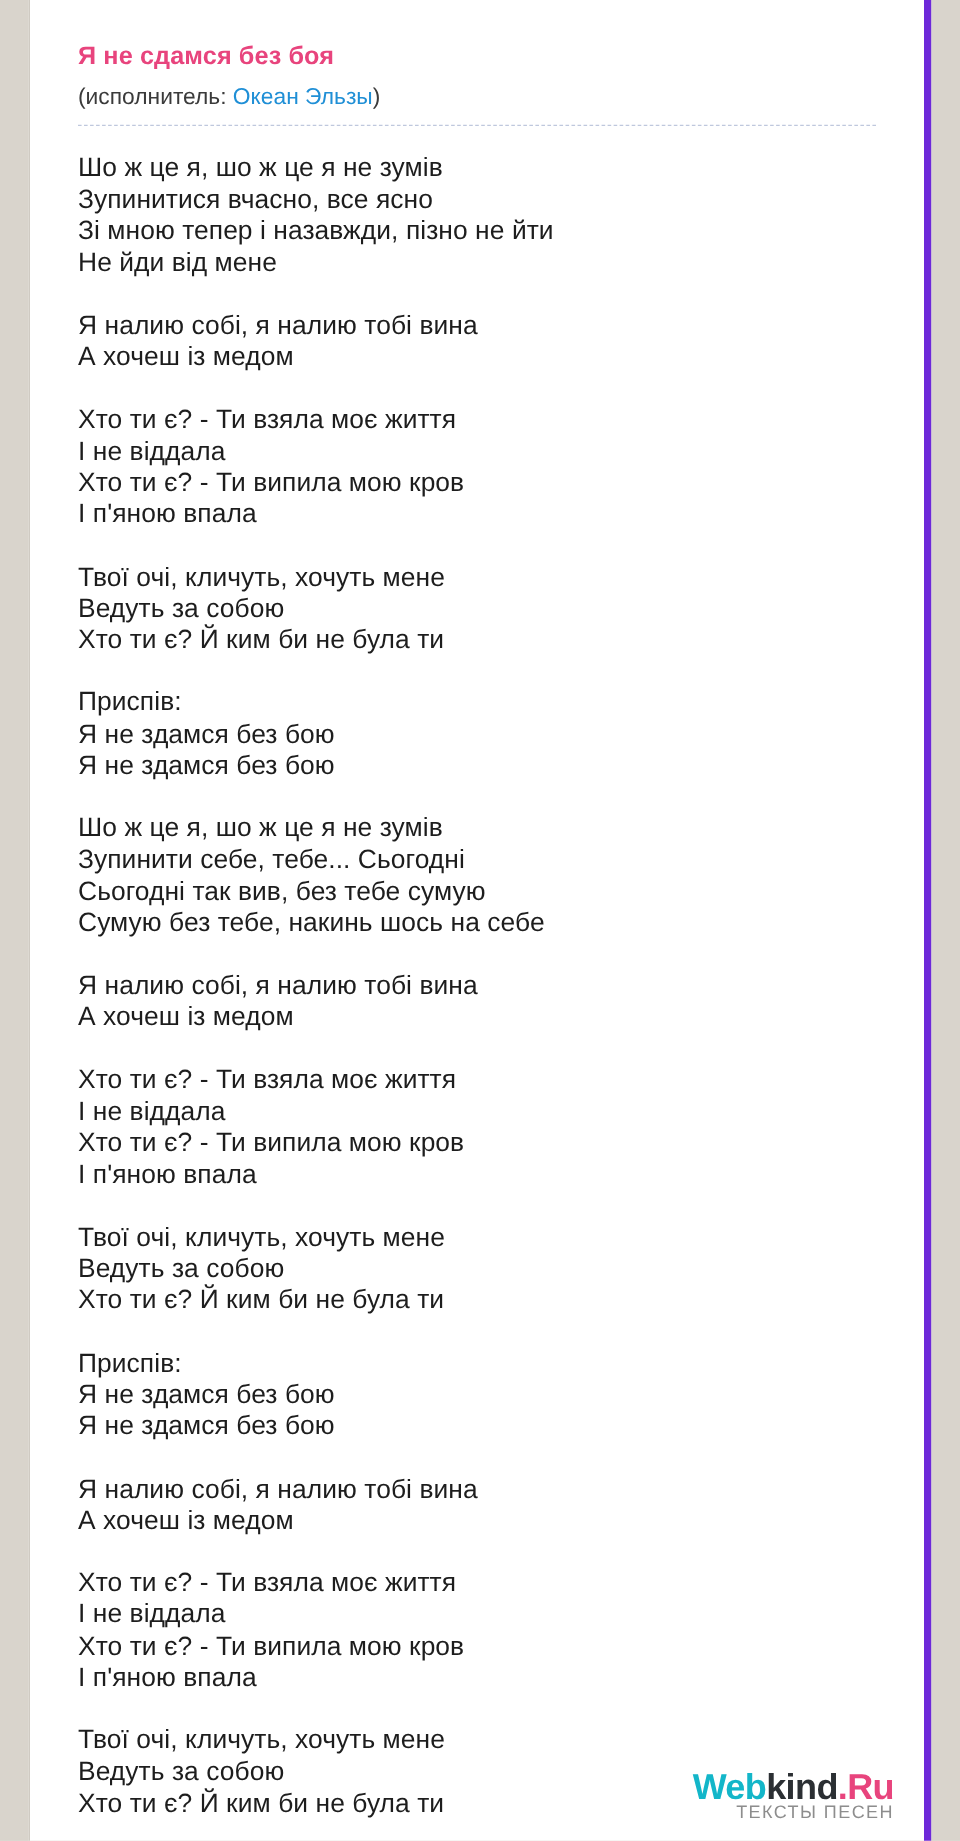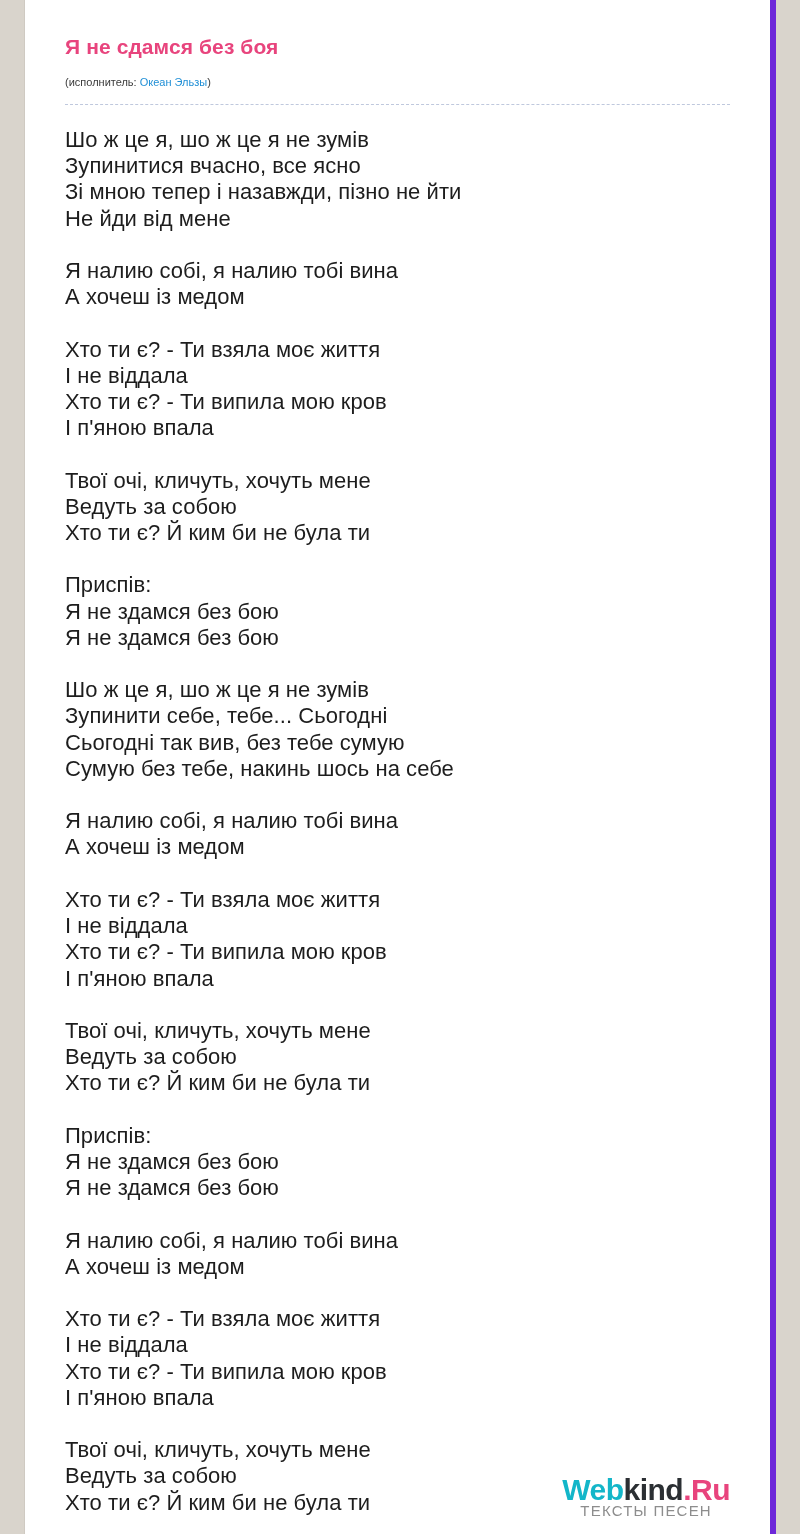--- a/index.html
+++ b/index.html
@@ -35,44 +35,44 @@
   }
   .song-title {
     font-size: 21px;
     line-height: 26px;
     color: #e8447d;
     font-weight: bold;
     margin: 0 0 8px 0;
     letter-spacing: 0.1px;
   }
   .artist-line {
-    font-size: 11px;
+    font-size: 19px;
     line-height: 20px;
     color: #3b3b3b;
     padding-bottom: 12px;
     border-bottom: 1px dashed #bfc8dd;
     margin: 12px 0 22px 0;
   }
   .artist-link {
     color: #1f8fd6;
     text-decoration: none;
   }
   .lyrics {
     font-size: 22px;
     line-height: 26.2px;
     color: #1d1d1d;
     white-space: pre-wrap;
     margin: 0;
     letter-spacing: 0.05px;
   }
   .watermark {
     position: absolute;
-    right: 40px;
+    right: 25px;
     bottom: 18px;
-    text-align: center;
+    text-align: right;
     user-select: none;
     margin-top: 48px;
   }
   .wm-main {
     font-size: 30px;
     font-weight: bold;
     line-height: 32px;
     letter-spacing: -0.5px;
   }
   .wm-web {

